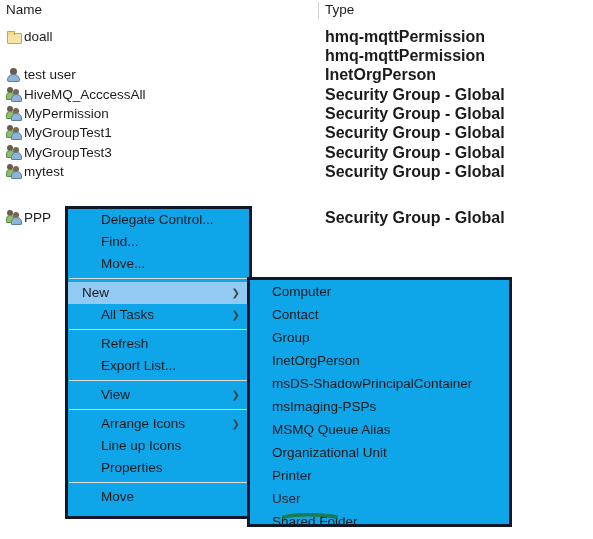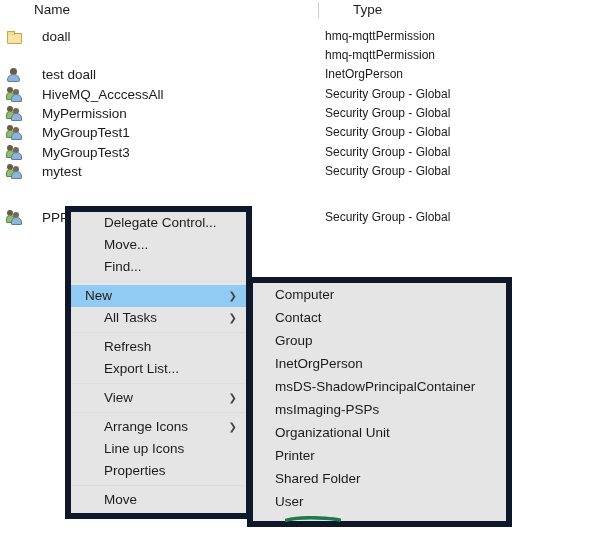--- a/index.html
+++ b/index.html
@@ -32,53 +32,53 @@
     height: 17px;
     background: #cfcfcf;
   }
   .list-header {
     position: absolute;
     top: 0px;
     height: 19px;
     line-height: 19px;
     font-size: 13.5px;
     color: #1b1b1b;
-    margin-left: 28px;
   }
   .hdr-name { left: 6px; }
   .hdr-type { left: 325px; }
 
   .row {
     position: absolute;
     left: 0;
     width: 593px;
     height: 19px;
   }
   .row .name-cell {
     position: absolute;
     left: 6px;
     top: 0;
     height: 19px;
     line-height: 19px;
     display: flex;
     align-items: center;
-    gap: 20px;
+    gap: 2px;
     white-space: nowrap;
     font-size: 13.5px;
     color: #1b1b1b;
   }
   .row .type-cell {
     position: absolute;
     left: 325px;
     top: 0;
     height: 19px;
     line-height: 19px;
     white-space: nowrap;
-    font-size: 12px;
+    font-size: 16px;
     color: #1b1b1b;
+    font-weight: bold;
   }
 
   
   .ic { width: 16px; height: 16px; display: inline-block; position: relative; flex: 0 0 16px; }
 
   
   .ic-folder::before {
     content: "";
     position: absolute;
     left: 1px; top: 4px;
@@ -146,22 +146,22 @@
     width: 11px; height: 8px;
     border-radius: 5px 5px 1px 1px;
     background: #8fb4d8;
     border: 1px solid #5d7f9f;
     box-sizing: border-box;
   }
 
   
   .menu {
     position: absolute;
-    background: #e5e5e5;
-    border: 6px solid #0f172a;
+    background: #0ea5e9;
+    border: 3px solid #0f172a;
     box-sizing: border-box;
   }
   #context-menu {
     left: 65px;
     top: 206px;
     width: 187px;
     height: 313px;
     z-index: 5;
   }
   #submenu {
@@ -235,21 +235,21 @@
       </div>
       <div class="row" style="top: 46px;">
         <div class="type-cell">hmq-mqttPermission</div>
       </div>
       <div class="row" style="top: 65px;">
         <div class="name-cell">
           <span class="ic ic-user">
             <span class="head"></span>
             <span class="body"></span>
           </span>
-          <span>test doall</span>
+          <span>test user</span>
         </div>
         <div class="type-cell">InetOrgPerson</div>
       </div>
       <div class="row" style="top: 85px;">
         <div class="name-cell">
           <span class="ic ic-group">
             <span class="p1head"></span>
             <span class="p1body"></span>
             <span class="p2head"></span>
             <span class="p2body"></span>
@@ -316,22 +316,22 @@
           </span>
           <span>PPP</span>
         </div>
         <div class="type-cell">Security Group - Global</div>
       </div>
     </div>
 </div>
 
 <div class="menu" id="context-menu">
     <div class="menu-item"><span>Delegate Control...</span></div>
+    <div class="menu-item"><span>Find...</span></div>
     <div class="menu-item"><span>Move...</span></div>
-    <div class="menu-item"><span>Find...</span></div>
     <div class="separator"></div>
     <div class="menu-item highlighted"><span>New</span><span class="submenu-arrow">❯</span></div>
     <div class="menu-item"><span>All Tasks</span><span class="submenu-arrow">❯</span></div>
     <div class="separator"></div>
     <div class="menu-item"><span>Refresh</span></div>
     <div class="menu-item"><span>Export List...</span></div>
     <div class="separator"></div>
     <div class="menu-item"><span>View</span><span class="submenu-arrow">❯</span></div>
     <div class="separator"></div>
     <div class="menu-item"><span>Arrange Icons</span><span class="submenu-arrow">❯</span></div>
@@ -341,19 +341,20 @@
     <div class="menu-item"><span>Move</span></div>
   </div>
 
 <div class="menu" id="submenu">
     <div class="menu-item"><span>Computer</span></div>
     <div class="menu-item"><span>Contact</span></div>
     <div class="menu-item"><span>Group</span></div>
     <div class="menu-item"><span>InetOrgPerson</span></div>
     <div class="menu-item"><span>msDS-ShadowPrincipalContainer</span></div>
     <div class="menu-item"><span>msImaging-PSPs</span></div>
+    <div class="menu-item"><span>MSMQ Queue Alias</span></div>
     <div class="menu-item"><span>Organizational Unit</span></div>
     <div class="menu-item"><span>Printer</span></div>
-    <div class="menu-item"><span>Shared Folder</span></div>
     <div class="menu-item annotated"><span>User</span><div id="user-underline"><svg width="56" height="6" viewBox="0 0 56 6" xmlns="http://www.w3.org/2000/svg">
           <path d="M1.5 4.2 C 10 2.0, 26 1.4, 40 2.2 C 47 2.7, 52 3.4, 54.5 4.0" stroke="#1d7a4d" stroke-width="3.6" stroke-linecap="round" fill="none"></path>
         </svg></div></div>
+    <div class="menu-item"><span>Shared Folder</span></div>
   </div>
 
 </body></html>

